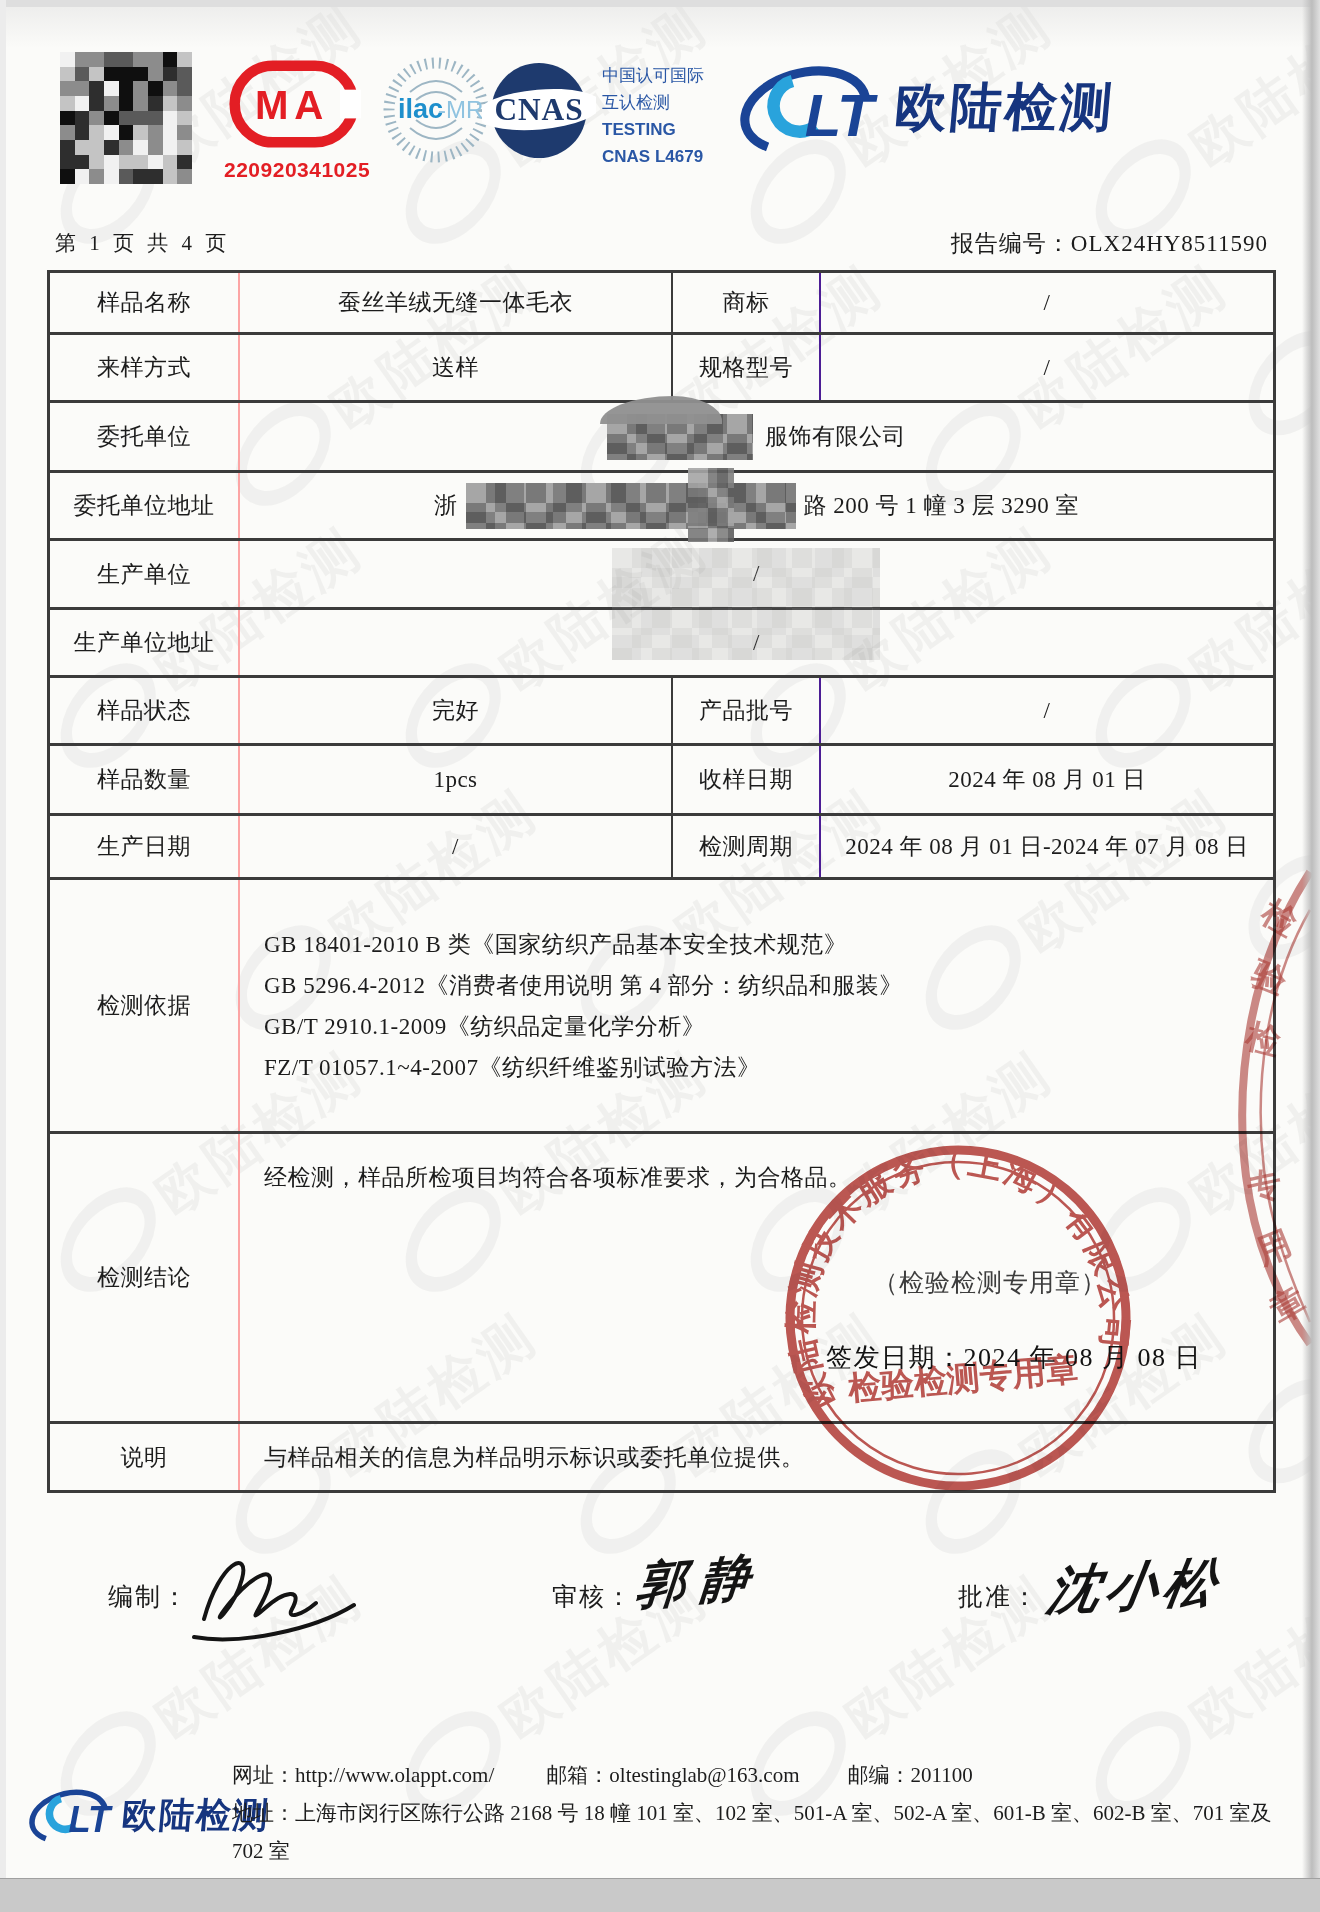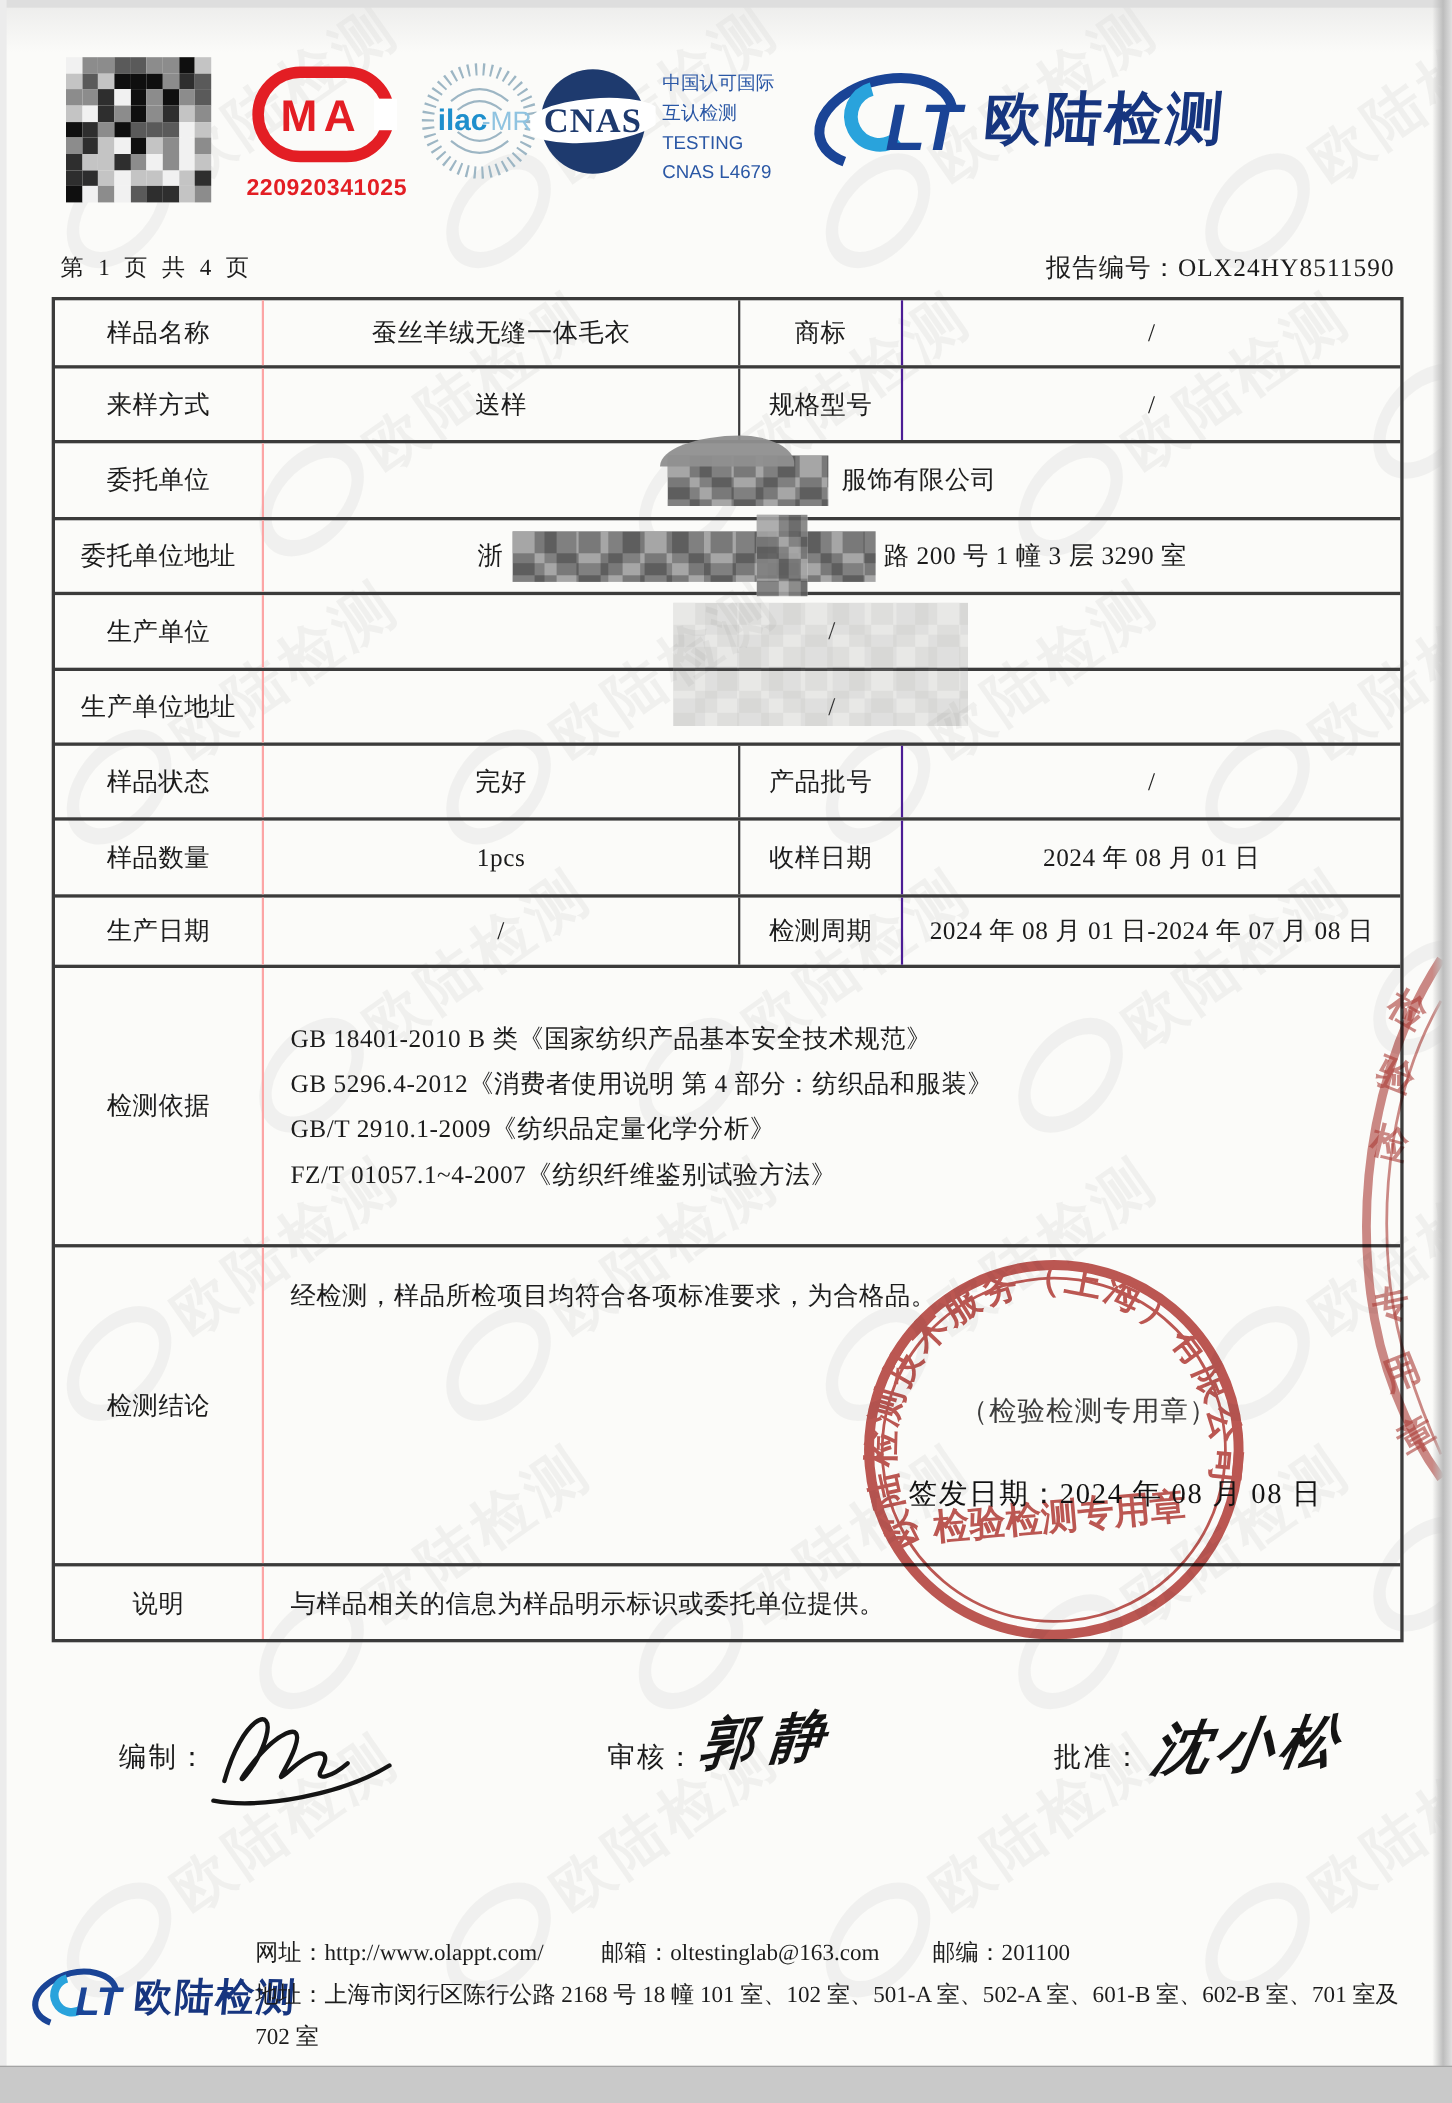--- a/index.html
+++ b/index.html
@@ -26,21 +26,21 @@
   
   .qr{left:60px;top:52px;width:132px;height:132px;display:grid;
       grid-template-columns:repeat(9,1fr);grid-template-rows:repeat(9,1fr)}
   .cma{left:224px;top:58px;width:140px;text-align:center}
   .cma-num{color:#e31e24;font-weight:bold;font-size:21px;
       font-family:"Liberation Sans","DejaVu Sans",sans-serif;letter-spacing:.5px;margin-top:2px}
   .ilac{left:380px;top:54px}
   .cnas{left:482px;top:60px}
   .accr{left:602px;top:62px;color:#2a57a5;line-height:27px;font-size:17px;
       font-family:"Liberation Sans","DejaVu Sans",sans-serif}
-  .accr .b{font-weight:normal}
+  .accr .b{font-weight:bold}
   .brand{left:735px;top:52px;display:flex;align-items:center}
   .brand svg{width:158px;height:112px}
   .brand-name{font-family:"Liberation Sans","DejaVu Sans",sans-serif;font-weight:900;
       font-size:52px;color:#16357f;transform:skewX(-5deg);letter-spacing:3px;margin-left:2px}
   .page-info{left:55px;top:229px;font-size:21px;letter-spacing:4px}
   .report-no{right:52px;top:228px;font-size:23px;letter-spacing:1px}
   
   .doc-table{left:47px;top:270px;width:1223px;border:3px solid #3b3b3b;background:transparent}
   .t-row{display:flex;border-bottom:3px solid #3b3b3b;box-sizing:border-box}
   .t-row:last-child{border-bottom:none}

